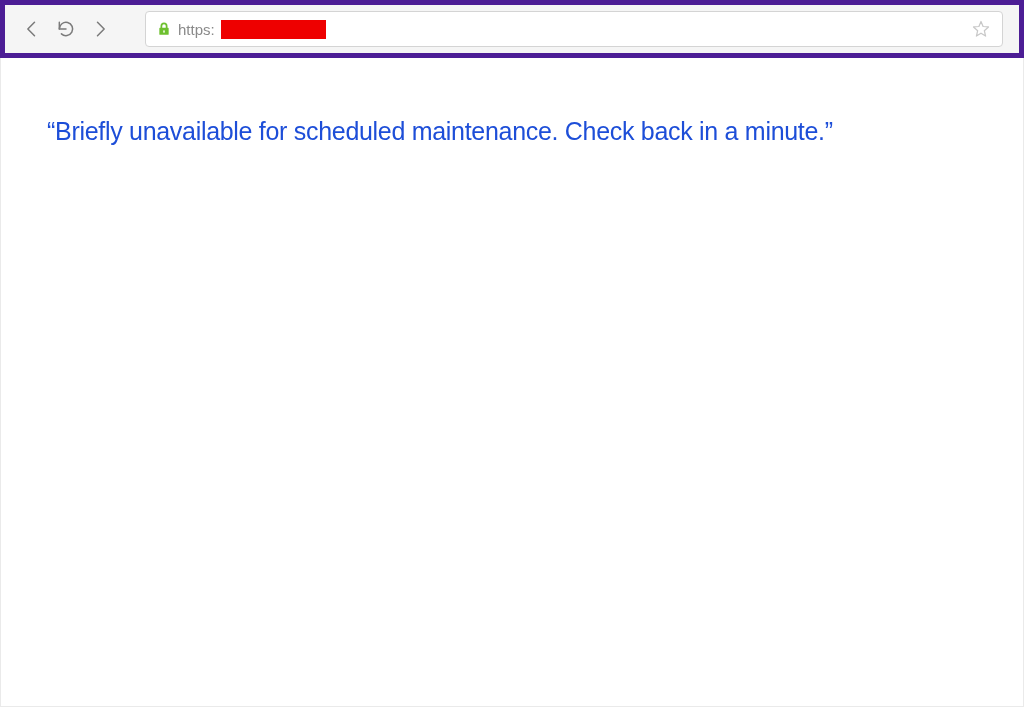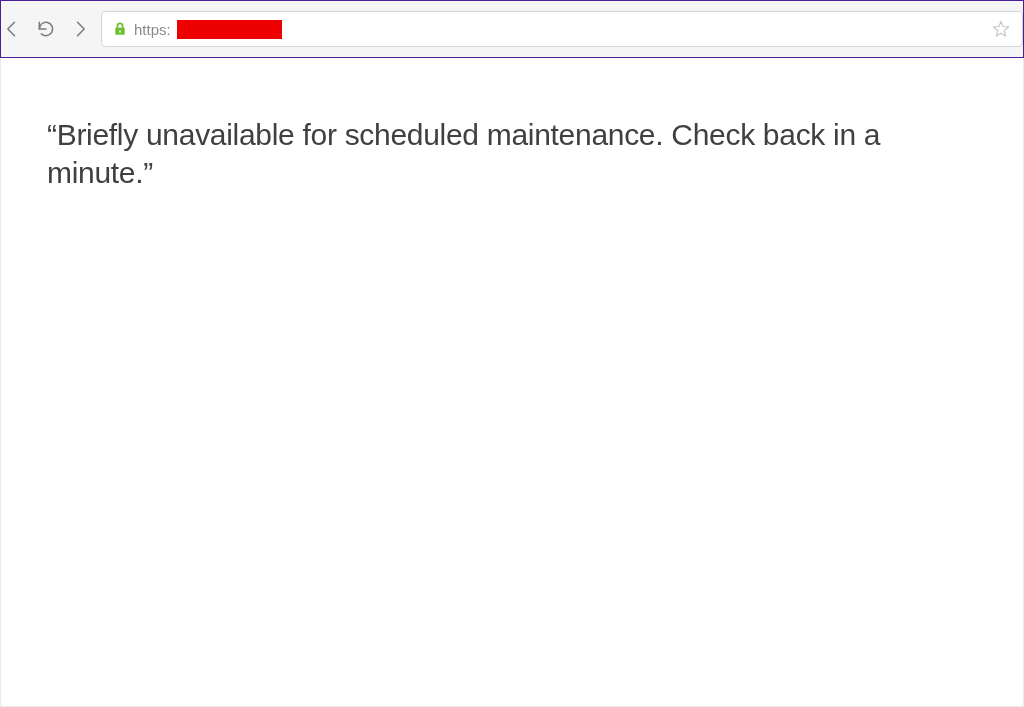--- a/index.html
+++ b/index.html
@@ -11,25 +11,25 @@
       width: 1024px;
       height: 707px;
       background: #ffffff;
       font-family: Verdana, Geneva, sans-serif;
       overflow: hidden;
     }
     .browser-chrome {
       width: 100%;
       height: 58px;
       background: #f5f5f5;
-      border: 1px solid #4c1d95;
+      border: 5px solid #4c1d95;
       display: flex;
       align-items: center;
-      padding: 0 0;
-      gap: 4px;
+      padding: 0 16px;
+      gap: 28px;
     }
     .nav-buttons {
       display: flex;
       align-items: center;
       gap: 12px;
     }
     .nav-icon {
       width: 22px;
       height: 22px;
       display: flex;
@@ -93,23 +93,23 @@
     .page-content {
       width: 100%;
       height: calc(100% - 58px);
       background: #ffffff;
       border-left: 1px solid #eaeaea;
       border-right: 1px solid #eaeaea;
       border-bottom: 1px solid #eaeaea;
       padding: 58px 46px;
     }
     .maintenance-message {
-      font-size: 30px;
+      font-size: 25px;
       font-weight: 400;
-      color: #404040;
+      color: #1d4ed8;
       line-height: 1.25;
       letter-spacing: -0.3px;
       font-family: Verdana, "Trebuchet MS", sans-serif;
     }
   </style>
 </head>
 <body>
 
 <div class="browser-chrome">
   <div class="nav-buttons">

